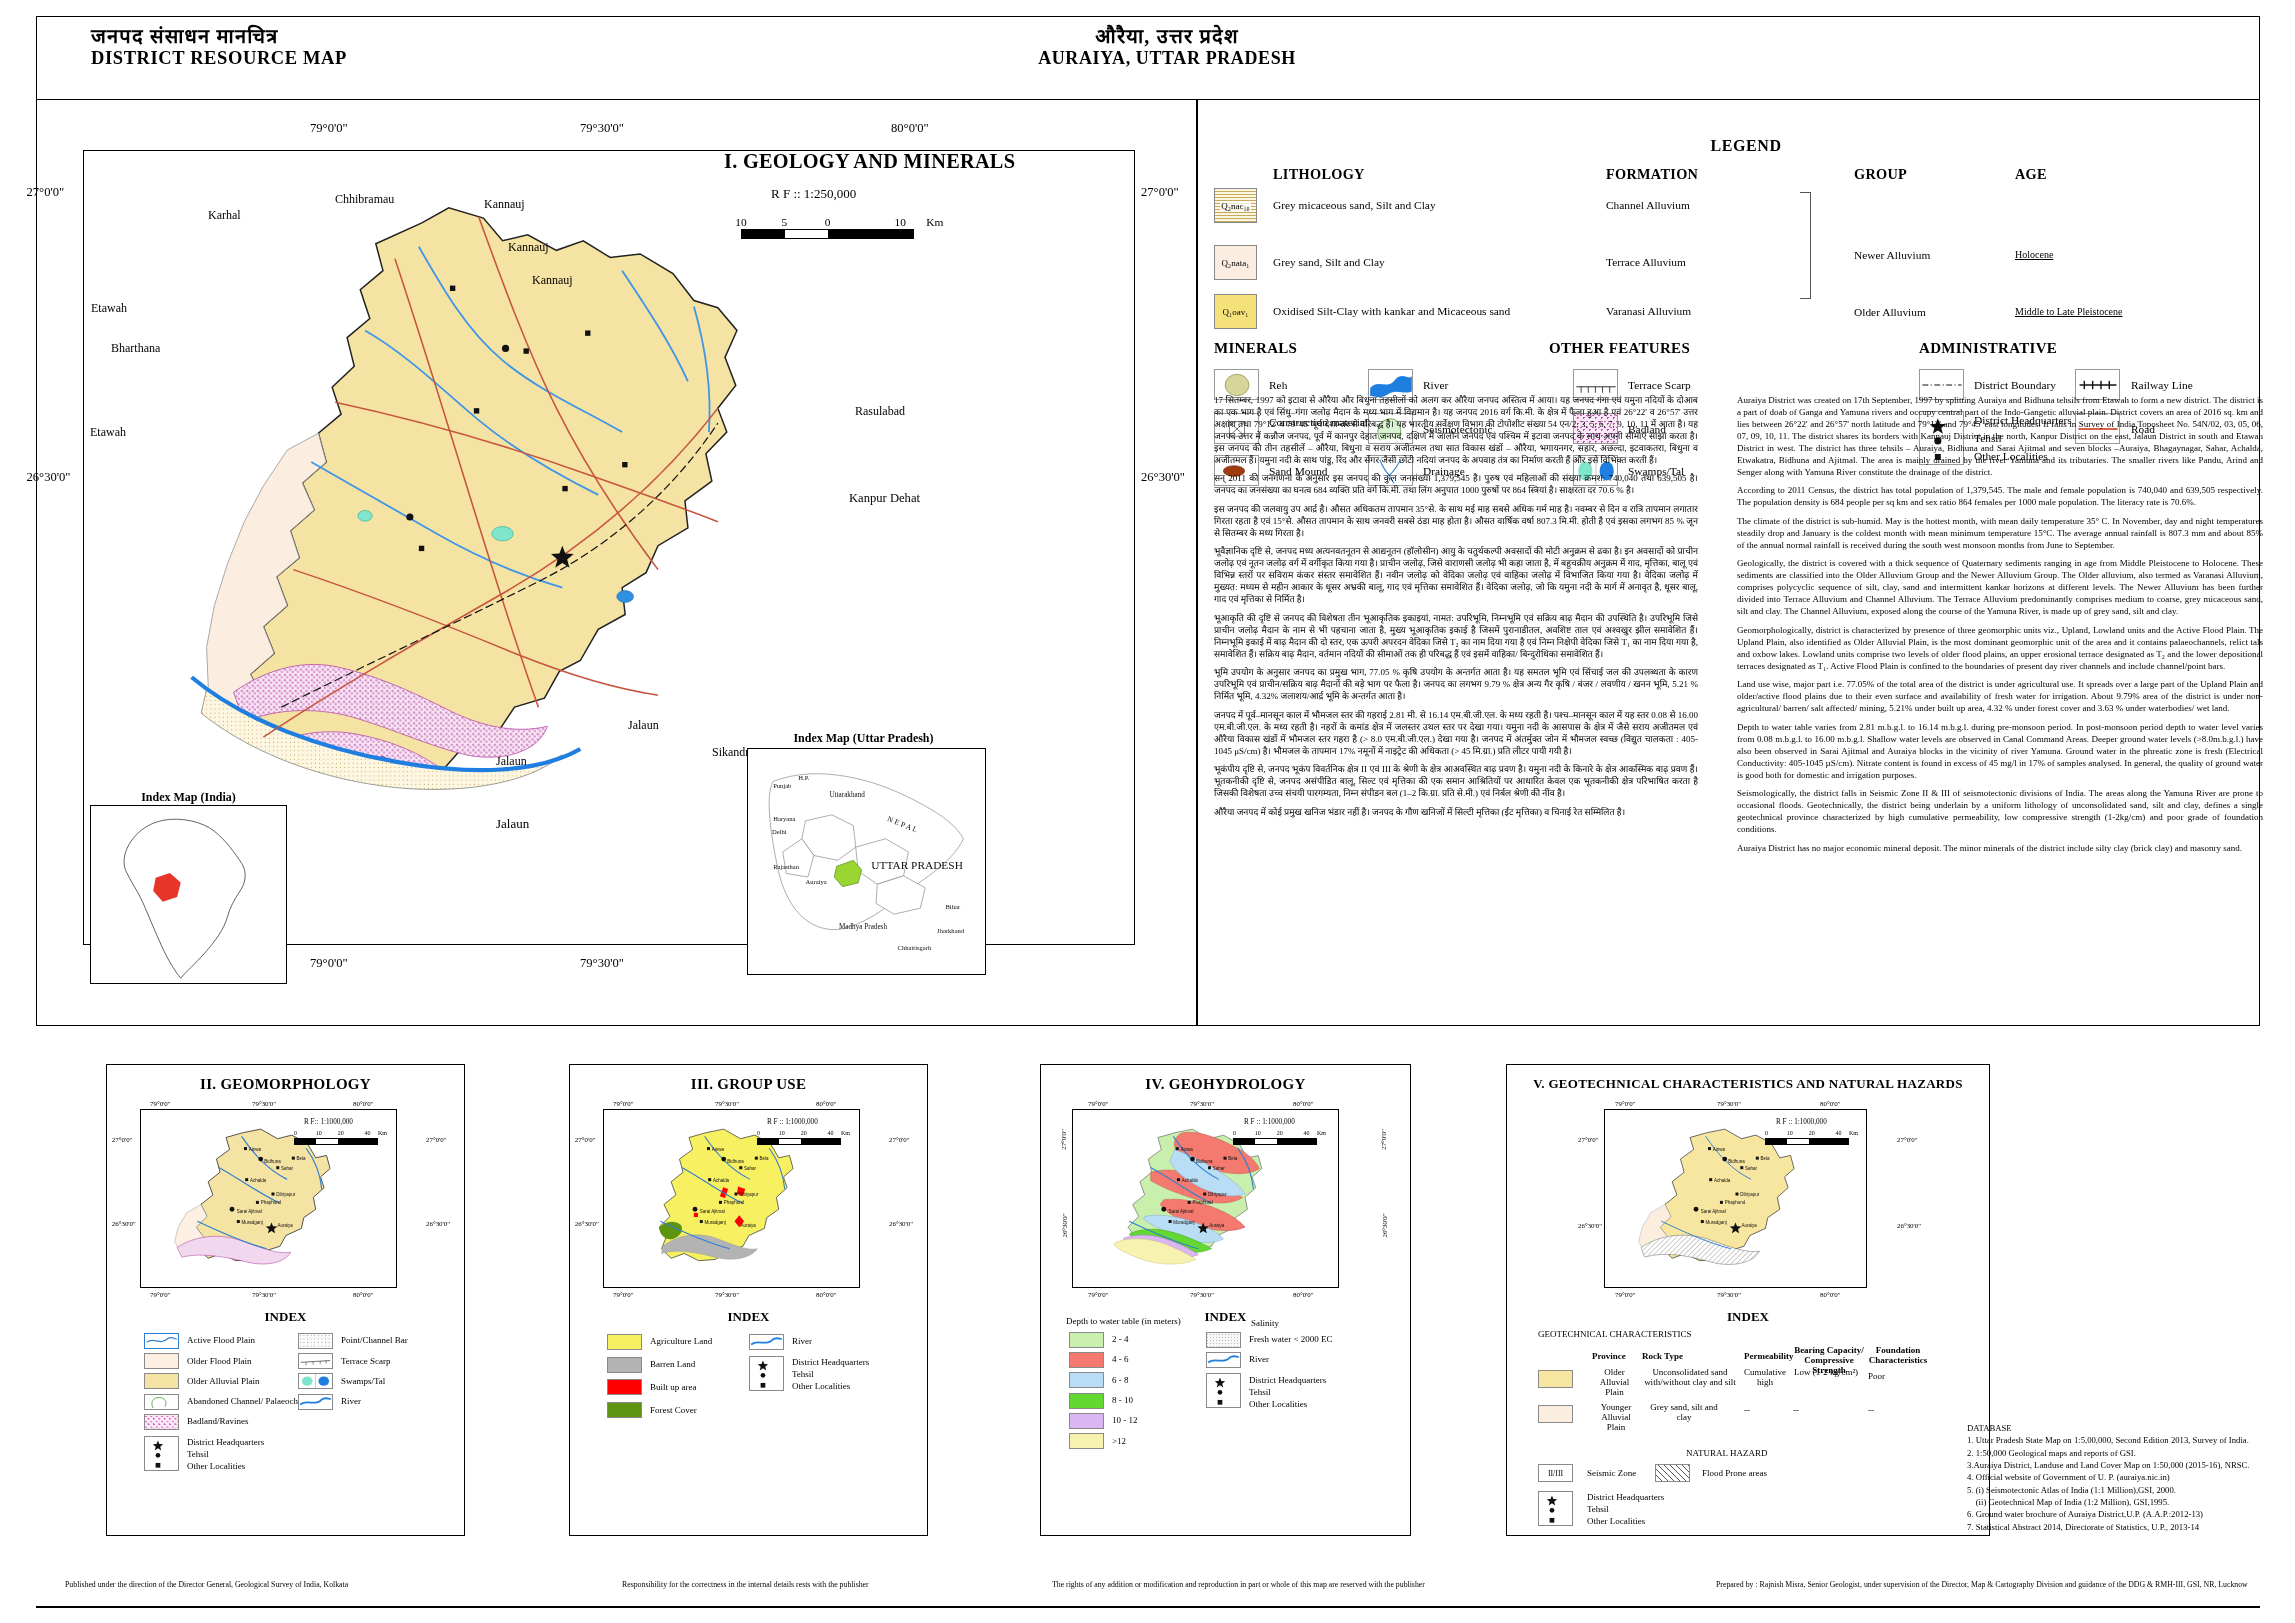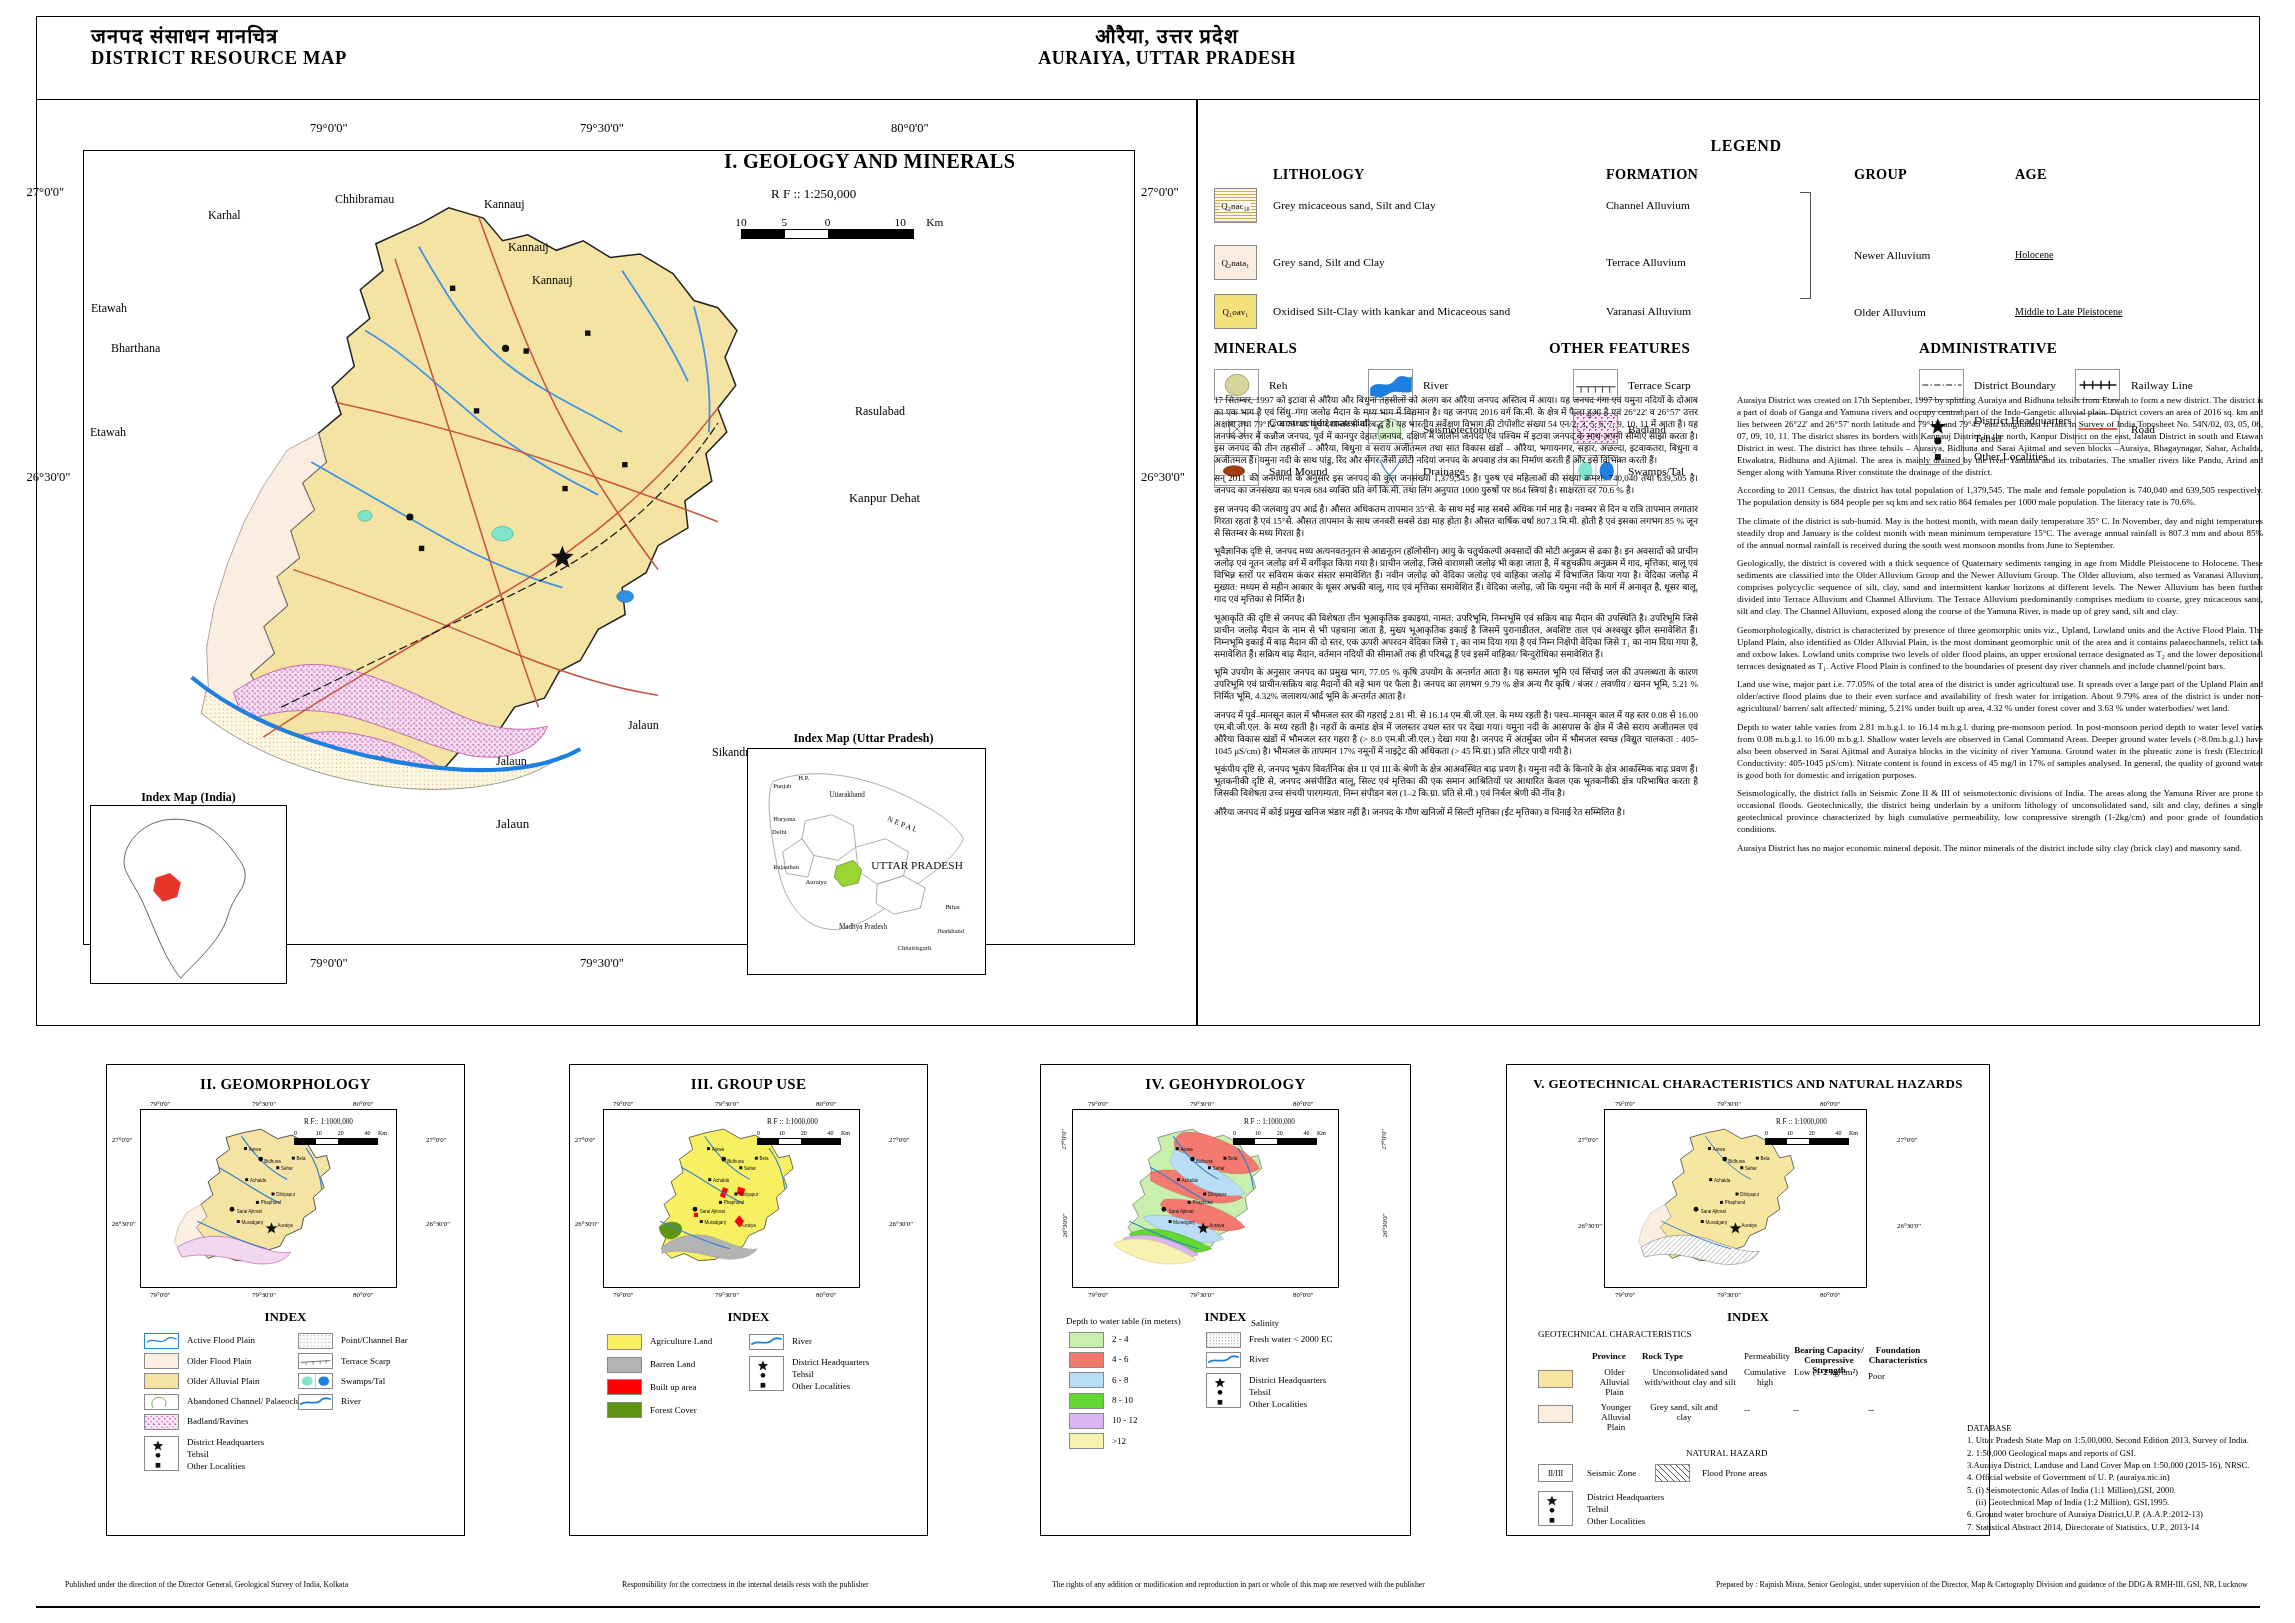--- a/index.html
+++ b/index.html
@@ -902,21 +902,21 @@
           <i style="width:48%;background:#000"></i>
       </div>
     </div>
 
     <div class="p-idx" style="top:244px">INDEX</div>
 
     <div class="ikey" style="left:31px;top:264px;font-size:9px">GEOTECHNICAL CHARACTERISTICS</div>
 
     <div class="ikey" style="left:85px;top:286px;font-weight:bold">Province</div>
     <div class="ikey" style="left:135px;top:286px;font-weight:bold">Rock Type</div>
-    <div class="ikey" style="left:237px;top:286px;font-weight:normal">Permeability</div>
+    <div class="ikey" style="left:237px;top:286px;font-weight:bold">Permeability</div>
     <div class="ikey" style="left:286px;top:280px;font-weight:bold;white-space:normal;width:72px">Bearing Capacity/ Compressive Strength</div>
     <div class="ikey" style="left:361px;top:280px;font-weight:bold;white-space:normal;width:60px">Foundation Characteristics</div>
 
     <div class="ibox" style="left:31px;top:305px;height:18px;background:#f7e6a0"></div>
     <div class="ikey" style="left:85px;top:302px;white-space:normal;width:45px">Older Alluvial Plain</div>
     <div class="ikey" style="left:135px;top:302px;white-space:normal;width:96px">Unconsolidated sand with/without clay and silt</div>
     <div class="ikey" style="left:237px;top:302px;white-space:normal;width:42px">Cumulative high</div>
     <div class="ikey" style="left:286px;top:302px;white-space:normal;width:66px">Low (1-2 kg/cm²)</div>
     <div class="ikey" style="left:361px;top:306px">Poor</div>
 

